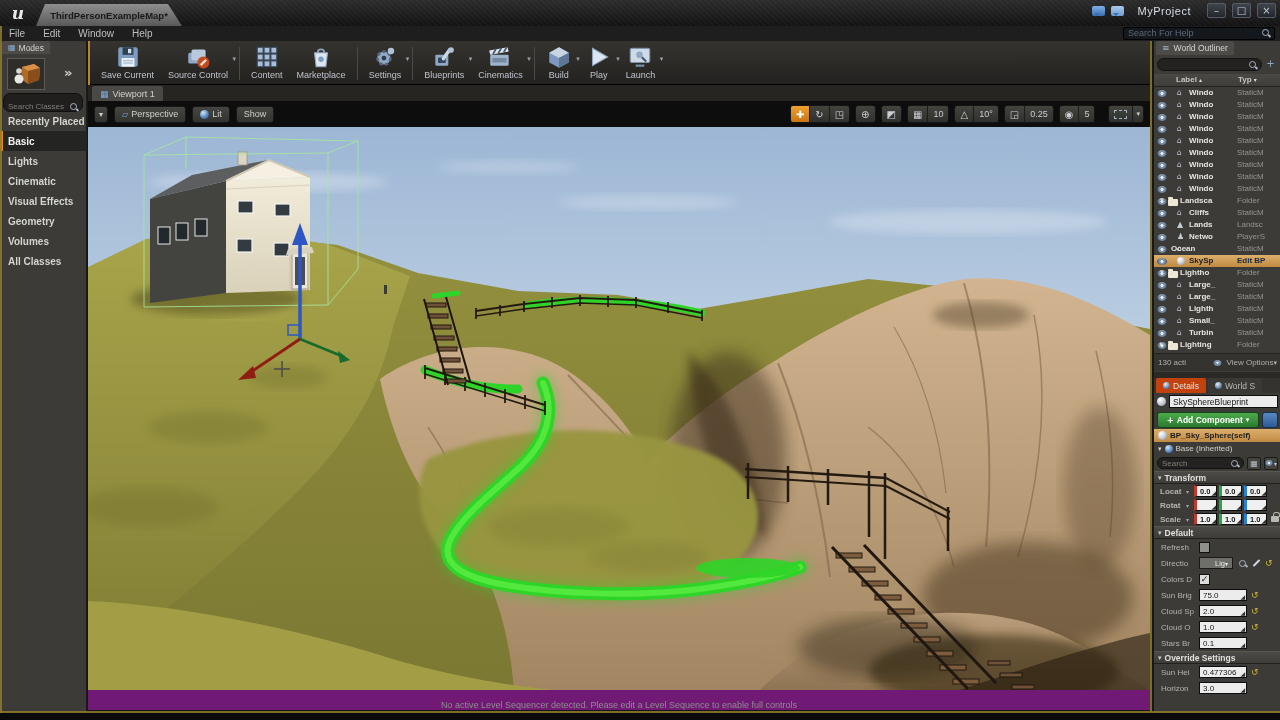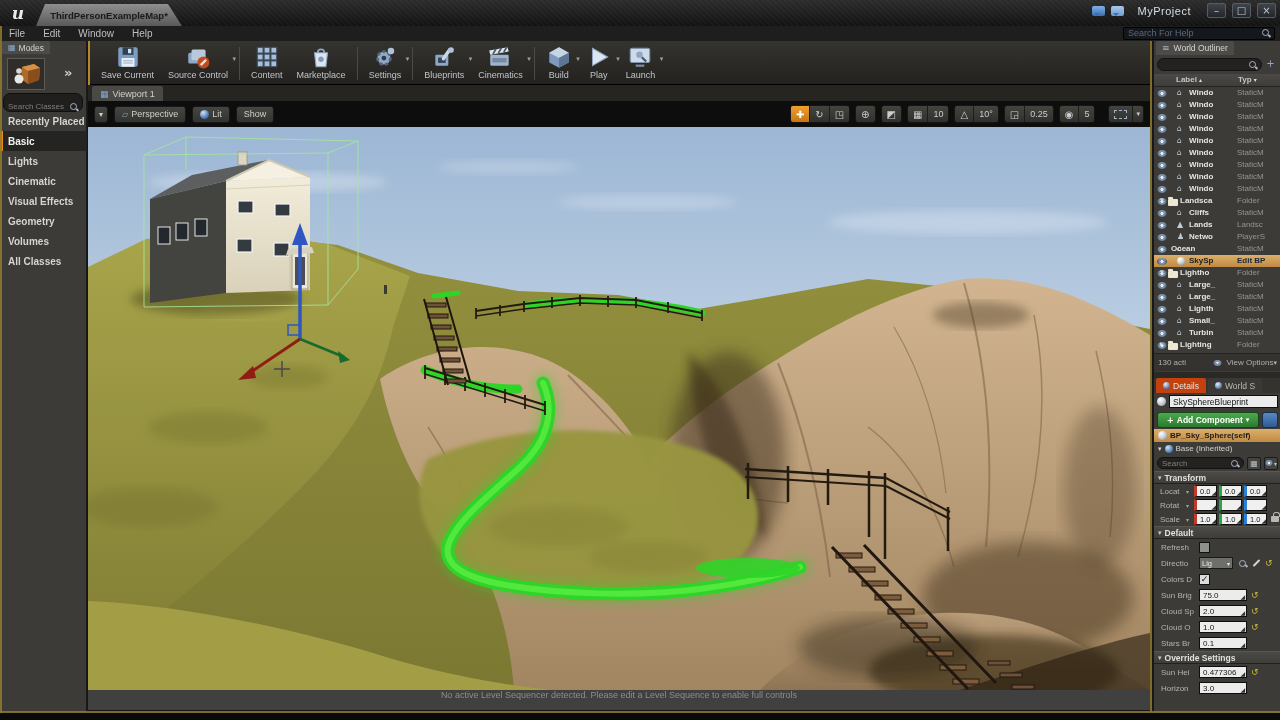--- a/index.html
+++ b/index.html
@@ -78,22 +78,22 @@
   #vp-right{position:absolute;right:6px;top:4px;display:flex;align-items:center;gap:5px;}
   .pill{height:18px;background:linear-gradient(#44443f,#30302c);border:1px solid #151513;border-radius:3px;
     display:flex;align-items:center;overflow:hidden;}
   .pill .seg{height:100%;display:flex;align-items:center;padding:0 5px;font-size:9px;color:#c9cdd2;}
   .pill .seg + .seg{border-left:1px solid #1c1c1a;}
   .pill .seg.active{background:linear-gradient(#f0a030,#c87514);color:#fff;}
   .pill .seg .glyph{font-size:10px;}
   .maxbox{width:13px;height:9px;border:1px dashed #9fb2c6;}
 
   #scene{position:absolute;left:0;top:42px;width:1062px;height:563px;}
-  #vp-status{position:absolute;left:0;bottom:0;width:100%;height:20px;background:#404040;
-    display:flex;align-items:flex-start;justify-content:center;font-size:9px;color:#8d8d8d;}
+  #vp-status{position:absolute;left:0;bottom:0;width:100%;height:20px;background:#701a75;
+    display:flex;align-items:flex-end;justify-content:center;font-size:9px;color:#8d8d8d;}
 
   
   #right-panel{position:absolute;left:1153px;top:41px;width:127px;height:679px;background:#3c3b37;border-left:1px solid #191917;}
   #ol-header{position:absolute;left:2px;top:0;height:14px;padding:0 6px;background:#4c4b47;border-radius:2px 2px 0 0;
     display:flex;align-items:center;gap:4px;font-size:8.5px;color:#d6d6d2;}
   #ol-header .ticon{color:#9fb4cc;font-size:9px;}
   #ol-search{position:absolute;left:3px;top:17px;width:105px;height:13px;background:#232220;border:1px solid #121212;
     border-radius:7px;display:flex;align-items:center;padding:0 4px;}
   #ol-search .ph{flex:1;font-size:8px;color:#7e7e7a;margin-top:24px;}
   #ol-filter{position:absolute;right:3px;top:17px;width:13px;height:13px;color:#8fa8c6;font-size:10px;line-height:12px;text-align:center;}
@@ -140,42 +140,42 @@
   .comp-row{height:13px;display:flex;align-items:center;gap:3px;padding:0 4px;font-size:8px;color:#d2d2ce;position:relative;}
   .comp-row.sel{background:linear-gradient(#dcaf6c,#c08a42);color:#1c1c1c;font-weight:bold;}
   #dt-search{height:16px;display:flex;align-items:center;gap:3px;padding:1px 3px;}
   #dt-search .sfield{flex:1;height:12px;background:#232220;border:1px solid #121212;border-radius:6px;
     display:flex;align-items:center;padding:0 4px;font-size:8px;color:#7e7e7a;}
   .sq-btn{width:14px;height:13px;background:#45443f;border:1px solid #1a1a18;border-radius:2px;
     color:#b8c2cc;font-size:8px;display:flex;align-items:center;justify-content:center;gap:1px;}
   .sec-head{height:13px;background:linear-gradient(#4b4a46,#3e3d39);border-top:1px solid #57564f;border-bottom:1px solid #22211f;
     display:flex;align-items:center;gap:3px;padding:0 4px;font-size:8.5px;font-weight:bold;color:#e0e0dc;}
   .sec-head .arr{font-size:7px;color:#c8c8c4;}
-  .tf-row{height:14px;display:flex;align-items:center;padding:0 2px 0 6px;font-size:8px;color:#b4b4b0;}
+  .tf-row{height:14px;display:flex;align-items:center;padding:0 2px 0 6px;font-size:8px;color:#b4b4b0;font-weight:bold;}
   .tf-label{width:26px;white-space:nowrap;overflow:hidden;}
   .tf-caret{font-size:6px;color:#a0a09c;width:8px;}
   .tf-field{width:23px;height:12px;background:#f0f0f0;border:1px solid #0d0d0d;color:#151515;font-size:7.5px;
     display:flex;align-items:center;padding:0 1px 0 3px;position:relative;margin-right:2px;}
   .tf-field .wdg{position:absolute;right:0px;bottom:0px;font-size:6px;color:#333;}
   .tf-field.fx{border-left:3px solid #c0392b;}
   .tf-field.fy{border-left:3px solid #27a844;}
   .tf-field.fz{border-left:3px solid #2980d9;}
   .lockic{width:8px;height:6px;background:#b8b8b4;border-radius:1px;position:relative;margin-left:2px;}
   .lockic:before{content:"";position:absolute;left:1.5px;top:-4px;width:5px;height:4px;border:1.4px solid #b8b8b4;border-bottom:none;border-radius:3px 3px 0 0;}
   .dt-row{height:16px;display:flex;align-items:center;padding:0 3px 0 7px;font-size:8px;color:#b4b4b0;}
   .dt-label{width:38px;white-space:nowrap;overflow:hidden;flex:none;}
   .cb{width:11px;height:11px;border:1px solid #101010;background:#dcdcdc;display:flex;align-items:center;justify-content:center;
     font-size:9px;color:#1a1a1a;font-weight:bold;}
   .cb.off{background:#8f8f8b;}
   .num-field{width:48px;height:12px;background:#ececec;border:1px solid #0d0d0d;color:#151515;font-size:8px;
     display:flex;align-items:center;padding:0 2px 0 3px;position:relative;}
   .num-field .wdg{position:absolute;right:1px;bottom:0px;font-size:6px;color:#333;}
   .resetic{margin-left:4px;font-size:9px;color:#cdbd2a;line-height:9px;}
   .dropbox{width:34px;height:12px;background:#6e6e6a;border:1px solid #1a1a18;color:#e8e8e4;font-size:7.5px;
-    display:flex;align-items:center;justify-content:space-between;padding:0 2px;}
+    display:flex;align-items:center;justify-content:space-between;padding:0 15px;}
   .pen{width:9px;height:2px;background:#cfd6dd;border-radius:1px;transform:rotate(-45deg);margin-left:5px;}
   .magw{margin-left:5px;}
 
   
   .accent-v{position:absolute;width:2px;background:#8f7d2b;opacity:.85;}
   .accent-h{position:absolute;height:2px;background:#8f7d2b;opacity:.85;}
   #accent-toolbar{position:absolute;left:88px;top:41px;width:2px;height:44px;background:#b5862b;}
   #bottom-strip{position:absolute;left:0;top:710px;width:1280px;height:10px;background:#0a0a0a;}
 </style>
 </head>

